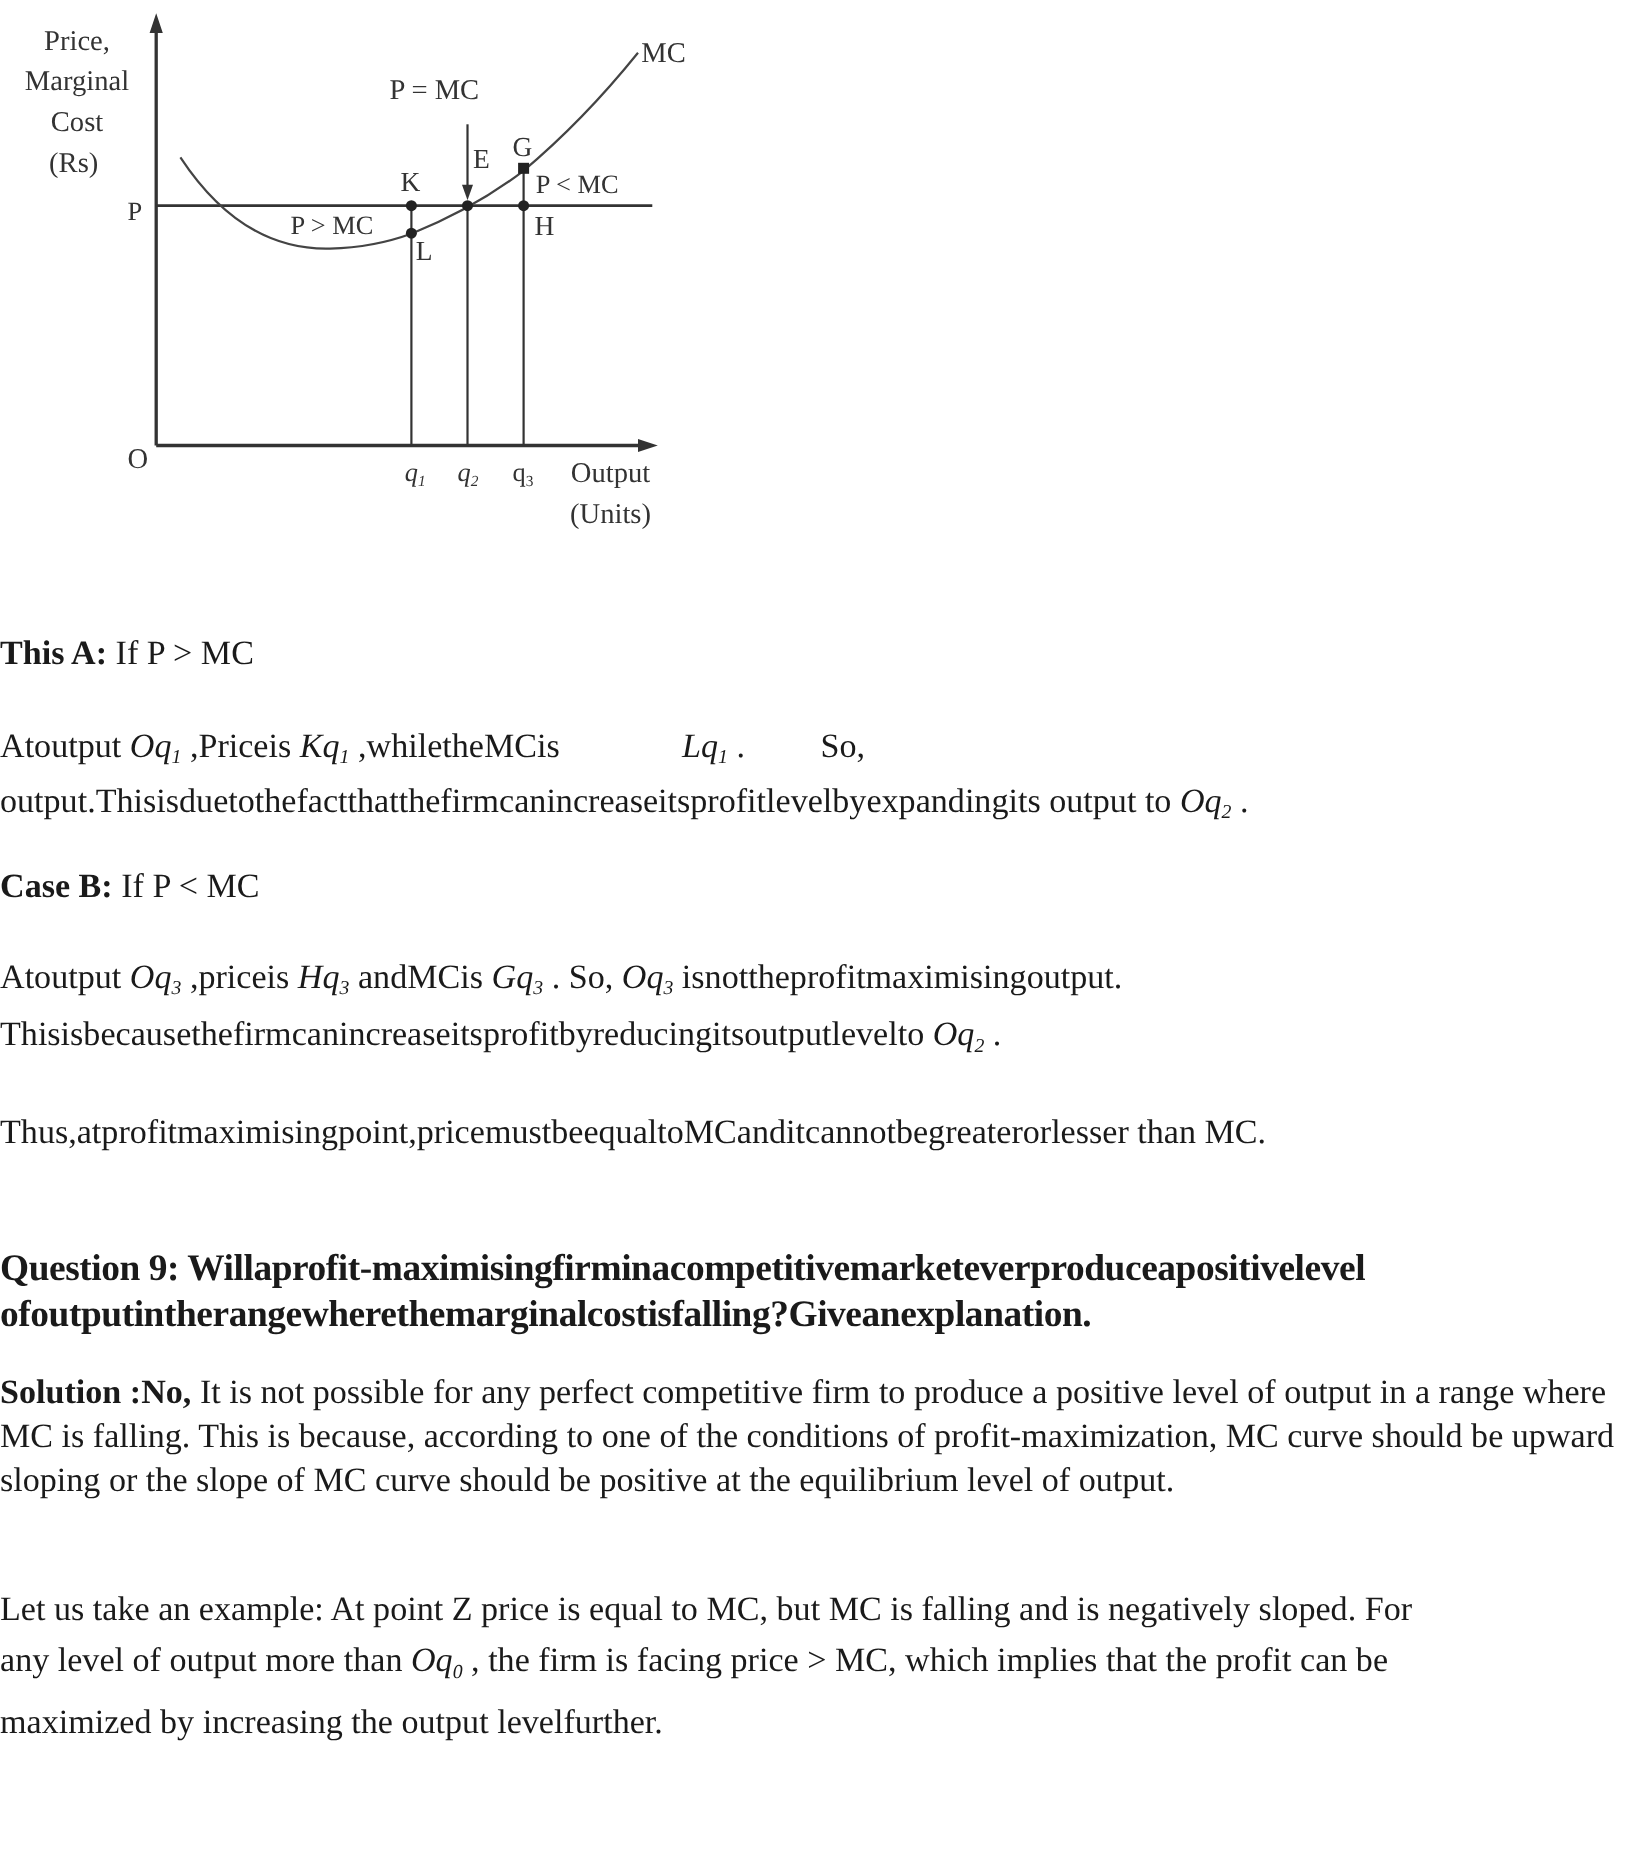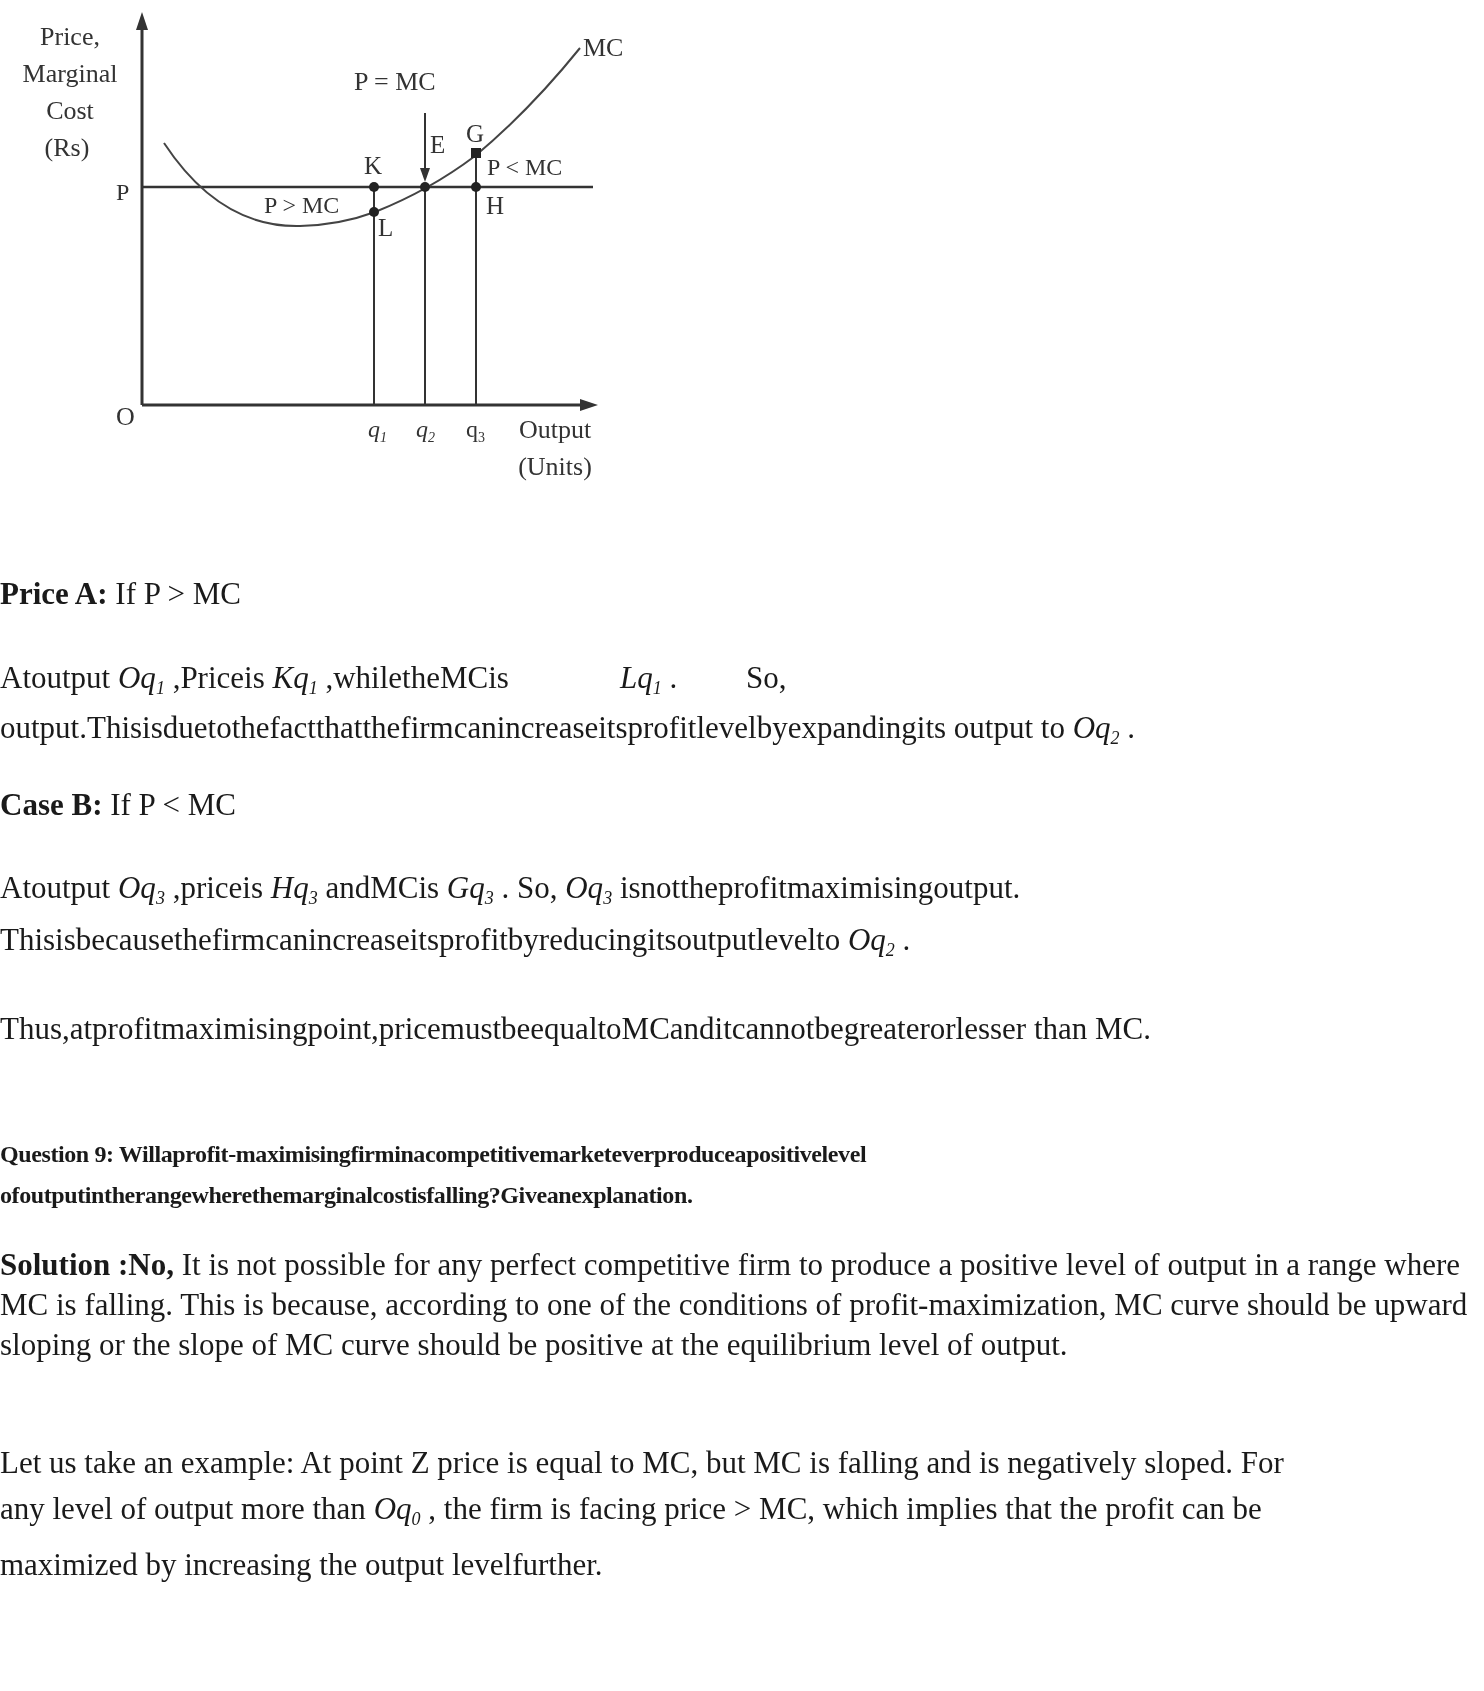--- a/index.html
+++ b/index.html
@@ -8,21 +8,21 @@
     font-family: "Liberation Serif", "DejaVu Serif", serif; color: #1a1a1a;
   }
   .figure { position: absolute; left: 0; top: 0; width: 660px; height: 510px; }
   .figure svg { width: 660px; height: 510px; }
   .figure text { font-family: "Liberation Serif", serif; fill: #333; }
   .block { position: absolute; left: 0; font-size: 31px; line-height: 40px; white-space: nowrap; }
   .wrap { white-space: normal; width: 1484px; }
   b { font-weight: bold; }
   .m { font-style: italic; font-size: 31px; margin-top: 16px; }
   .m sub { font-size: 18px; font-style: italic; vertical-align: -6px; }
-  .q9 { font-size: 24px; font-weight: bold; line-height: 44px; letter-spacing: -0.4px; font-family: Liberation Serif, serif; }
+  .q9 { font-size: 34px; font-weight: bold; line-height: 44px; letter-spacing: -0.4px; font-family: Liberation Serif, serif; }
 </style>
 </head>
 <body>
 
 <div class="figure">
   <svg viewBox="0 0 660 510" xmlns="http://www.w3.org/2000/svg">
 
     <line x1="142" y1="405" x2="142" y2="22" stroke="#333" stroke-width="3"></line>
     <polygon points="142,12 136,30 148,30" fill="#333"></polygon>
 
@@ -63,21 +63,21 @@
     <text x="486" y="214" font-size="25">H</text>
     <text x="368" y="437" font-size="24" font-style="italic"><tspan>q</tspan><tspan font-size="14" dy="5">1</tspan></text>
     <text x="416" y="437" font-size="24" font-style="italic"><tspan>q</tspan><tspan font-size="14" dy="5">2</tspan></text>
     <text x="466" y="437" font-size="24"><tspan>q</tspan><tspan font-size="14" dy="5">3</tspan></text>
     <text x="555" y="438" font-size="26" text-anchor="middle">Output</text>
     <text x="555" y="475" font-size="26" text-anchor="middle">(Units)</text>
   </svg>
 </div>
 
 <div class="block" style="top:574px;">
-  <b>Price A:</b><span> If P &gt; MC</span>
+  <b>This A:</b><span> If P &gt; MC</span>
 </div>
 <div class="block" style="top:658px;">
   <span>Atoutput </span><span class="m"><span>Oq</span><sub>1</sub></span><span> ,Priceis </span><span class="m"><span>Kq</span><sub>1</sub></span><span> ,whiletheMCis</span>
   <span style="position:absolute;left:620px;top:0;"><span class="m"><span>Lq</span><sub>1</sub></span><span> .</span></span>
   <span style="position:absolute;left:746px;top:0;">So,</span>
 </div>
 <div class="block" style="top:708px;text-align:right;">
   <span>output.Thisisduetothefactthatthefirmcanincreaseitsprofitlevelbyexpandingits output to </span><span class="m"><span>Oq</span><sub>2</sub></span><span> .</span>
 </div>
 

